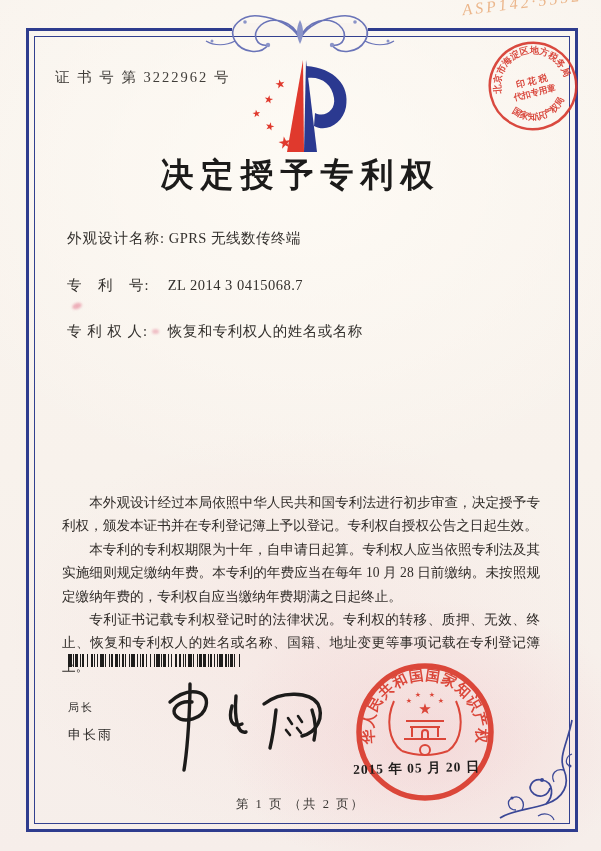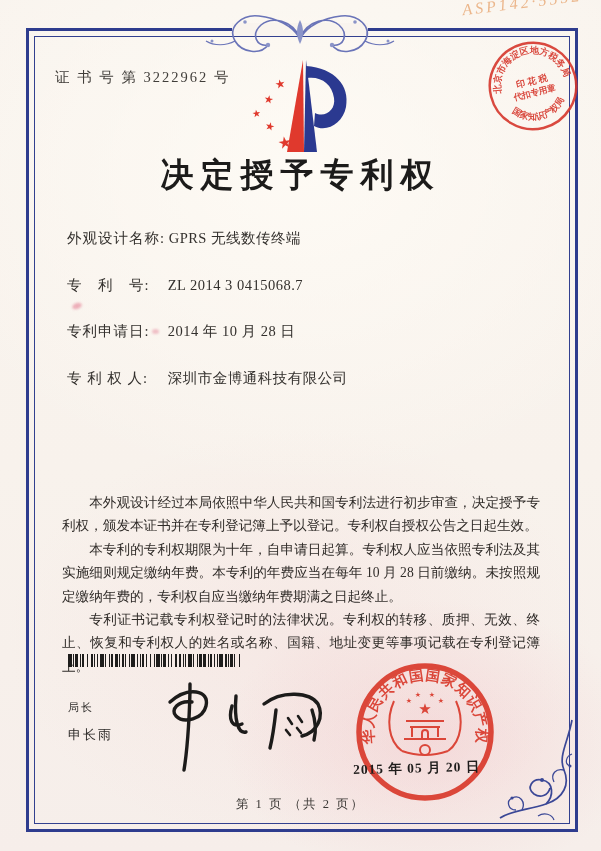--- a/index.html
+++ b/index.html
@@ -140,26 +140,22 @@
   <div class="fields">
     <div class="f-row">
       <span class="f-label">外观设计名称:</span>
       <span class="f-value">GPRS 无线数传终端</span>
     </div>
     <div class="f-row">
       <span class="f-label">专　利　号:</span>
       <span class="f-value">ZL 2014 3 0415068.7</span>
     </div>
     <div class="f-row">
-      <span class="f-label">专利申请日:</span>
-      <span class="f-value">2014 年 10 月 28 日</span>
-    </div>
-    <div class="f-row">
       <span class="f-label">专 利 权 人:</span>
-      <span class="f-value">深圳市金博通科技有限公司</span>
+      <span class="f-value">恢复和专利权人的姓名或名称</span>
     </div>
   </div>
 
   <div class="body-text">
     <p>本外观设计经过本局依照中华人民共和国专利法进行初步审查，决定授予专利权，颁发本证书并在专利登记簿上予以登记。专利权自授权公告之日起生效。</p>
     <p>本专利的专利权期限为十年，自申请日起算。专利权人应当依照专利法及其实施细则规定缴纳年费。本专利的年费应当在每年 10 月 28 日前缴纳。未按照规定缴纳年费的，专利权自应当缴纳年费期满之日起终止。</p>
     <p>专利证书记载专利权登记时的法律状况。专利权的转移、质押、无效、终止、恢复和专利权人的姓名或名称、国籍、地址变更等事项记载在专利登记簿上。</p>
   </div>
 
   <div class="barcode"><i style="width: 3.6px;"></i><s style="width: 1.2px;"></s><i style="width: 1.2px;"></i><s style="width: 1.2px;"></s><i style="width: 2.4px;"></i><s style="width: 2.4px;"></s><i style="width: 1.2px;"></i><s style="width: 1.2px;"></s><i style="width: 1.2px;"></i><s style="width: 3.6px;"></s><i style="width: 1.2px;"></i><s style="width: 2.4px;"></s><i style="width: 2.4px;"></i><s style="width: 1.2px;"></s><i style="width: 1.2px;"></i><s style="width: 1.2px;"></s><i style="width: 1.2px;"></i><s style="width: 2.4px;"></s><i style="width: 3.6px;"></i><s style="width: 1.2px;"></s><i style="width: 1.2px;"></i><s style="width: 2.4px;"></s><i style="width: 1.2px;"></i><s style="width: 1.2px;"></s><i style="width: 2.4px;"></i><s style="width: 1.2px;"></s><i style="width: 3.6px;"></i><s style="width: 1.2px;"></s><i style="width: 1.2px;"></i><s style="width: 1.2px;"></s><i style="width: 2.4px;"></i><s style="width: 1.2px;"></s><i style="width: 1.2px;"></i><s style="width: 2.4px;"></s><i style="width: 1.2px;"></i><s style="width: 1.2px;"></s><i style="width: 3.6px;"></i><s style="width: 2.4px;"></s><i style="width: 1.2px;"></i><s style="width: 1.2px;"></s><i style="width: 1.2px;"></i><s style="width: 1.2px;"></s><i style="width: 2.4px;"></i><s style="width: 1.2px;"></s><i style="width: 1.2px;"></i><s style="width: 3.6px;"></s><i style="width: 1.2px;"></i><s style="width: 2.4px;"></s><i style="width: 1.2px;"></i><s style="width: 1.2px;"></s><i style="width: 3.6px;"></i><s style="width: 1.2px;"></s><i style="width: 1.2px;"></i><s style="width: 1.2px;"></s><i style="width: 2.4px;"></i><s style="width: 2.4px;"></s><i style="width: 1.2px;"></i><s style="width: 1.2px;"></s><i style="width: 1.2px;"></i><s style="width: 3.6px;"></s><i style="width: 1.2px;"></i><s style="width: 2.4px;"></s><i style="width: 2.4px;"></i><s style="width: 1.2px;"></s><i style="width: 1.2px;"></i><s style="width: 1.2px;"></s><i style="width: 1.2px;"></i><s style="width: 2.4px;"></s><i style="width: 3.6px;"></i><s style="width: 1.2px;"></s><i style="width: 1.2px;"></i><s style="width: 2.4px;"></s><i style="width: 1.2px;"></i><s style="width: 1.2px;"></s><i style="width: 2.4px;"></i><s style="width: 1.2px;"></s><i style="width: 3.6px;"></i><s style="width: 1.2px;"></s><i style="width: 1.2px;"></i><s style="width: 1.2px;"></s><i style="width: 2.4px;"></i><s style="width: 1.2px;"></s><i style="width: 1.2px;"></i><s style="width: 2.4px;"></s><i style="width: 1.2px;"></i><s style="width: 1.2px;"></s><i style="width: 3.6px;"></i><s style="width: 2.4px;"></s><i style="width: 1.2px;"></i><s style="width: 1.2px;"></s><i style="width: 1.2px;"></i><s style="width: 1.2px;"></s><i style="width: 2.4px;"></i><s style="width: 1.2px;"></s><i style="width: 1.2px;"></i><s style="width: 3.6px;"></s><i style="width: 1.2px;"></i><s style="width: 2.4px;"></s></div>

